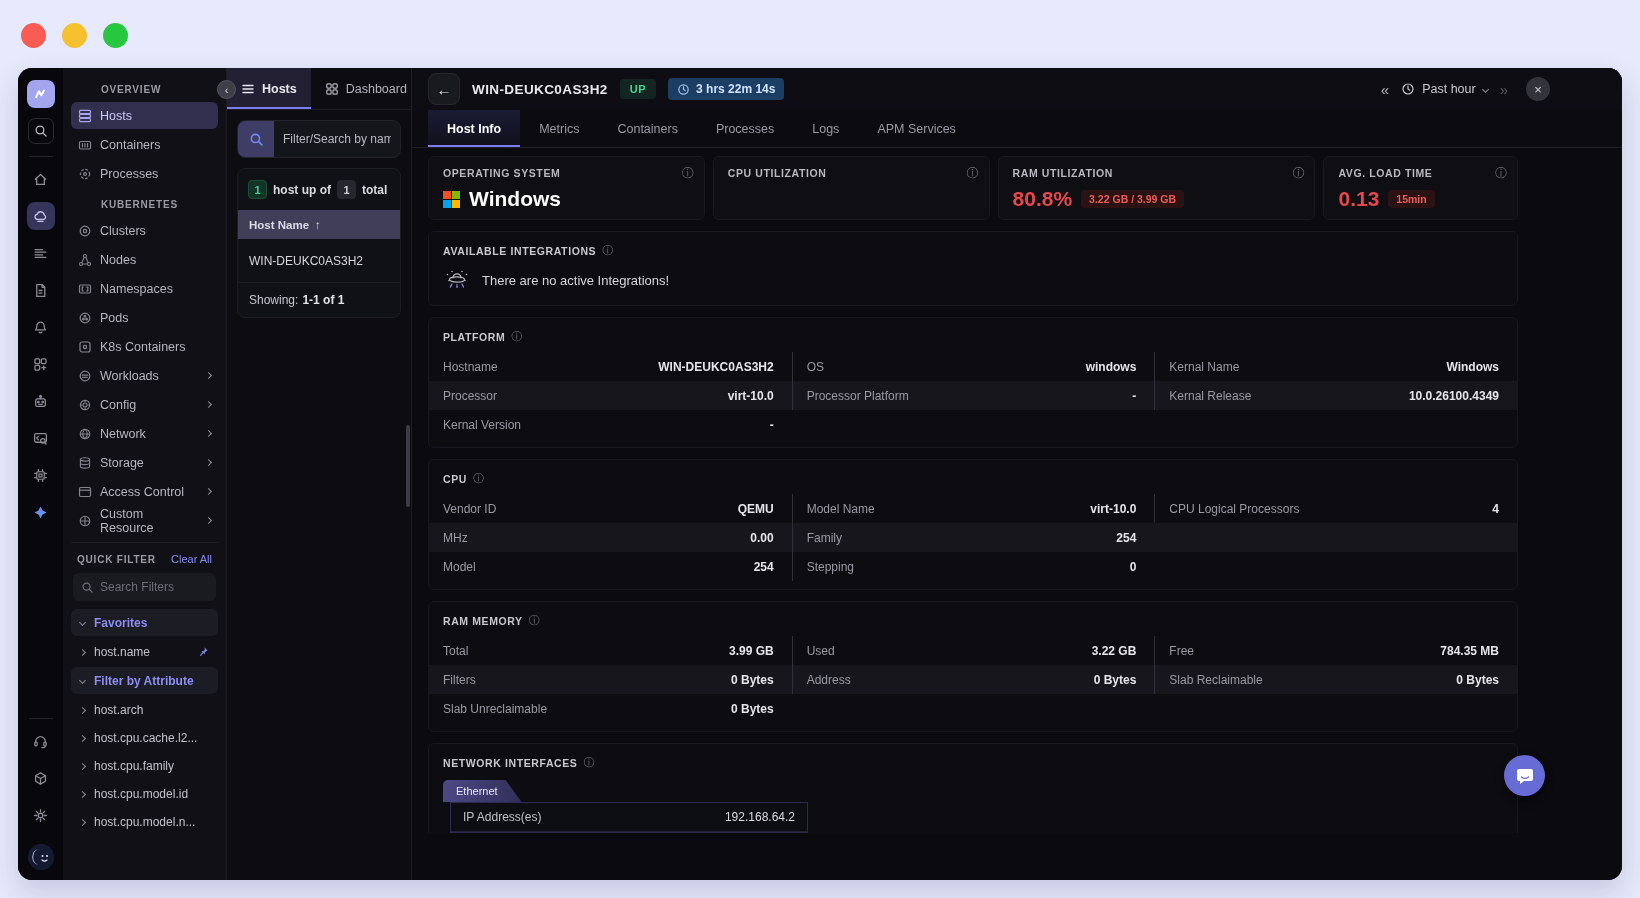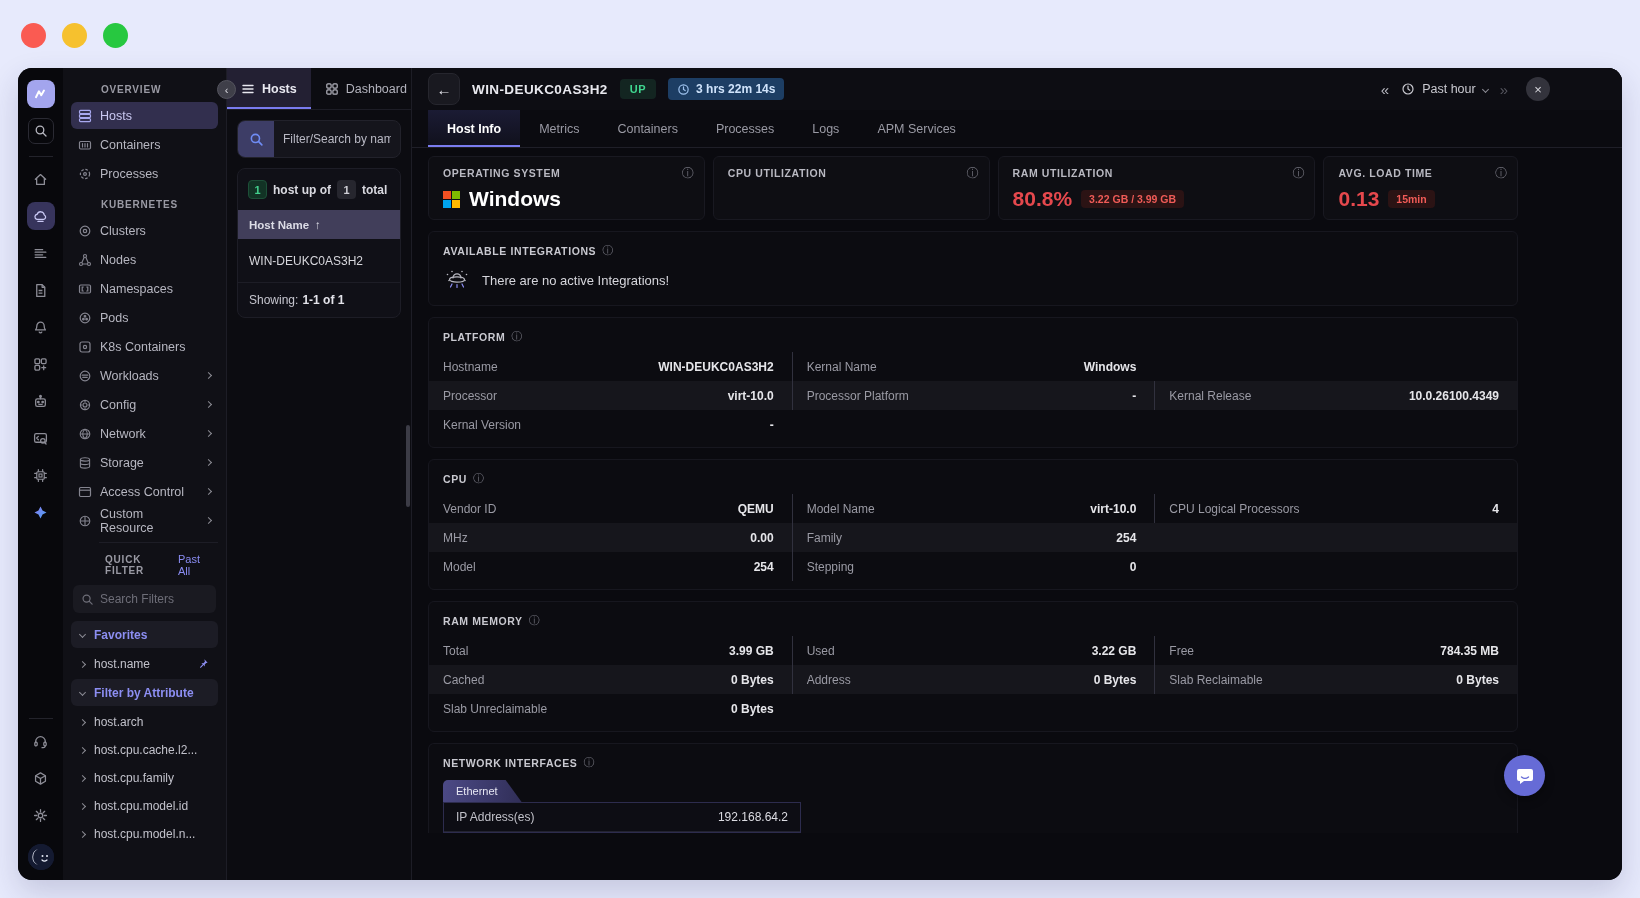--- a/index.html
+++ b/index.html
@@ -29,21 +29,21 @@
   
   .nav { width:164px; flex:none; background:#101016; border-right:1px solid #1d1d26; padding:12px 8px 8px; overflow:hidden; position:relative; font-size:12.5px; }
   .nav-h { font-size:10px; font-weight:bold; letter-spacing:.8px; color:#9a9aa4; padding:4px 6px 7px;margin-left:24px; }
   .nitem { display:flex; align-items:center; gap:8px; height:27px; padding:0 7px; border-radius:6px; color:#b6b6c0; margin-bottom:2px; }
   .nitem svg { flex:none; color:#84848f; }
   .nitem.active { background:#322f4e; color:#cac9f2; }
   .nitem.active svg { color:#a9a9f0; }
   .nitem .grow { flex:1; }
   .cr { display:inline-block; width:5px; height:5px; border-right:1.4px solid currentColor; border-top:1.4px solid currentColor; transform:rotate(45deg); color:#8b8b94; flex:none; }
   .cr.down { transform:rotate(135deg); }
-  .qf-head { display:flex; align-items:center; justify-content:space-between; border-top:1px solid #1d1d26; margin-top:8px; padding:10px 6px 8px;margin-left:28px; }
+  .qf-head { display:flex; align-items:center; justify-content:space-between; border-top:1px solid #1d1d26; margin-top:8px; padding:10px 6px 8px; }
   .qf-head .t { font-size:10px; font-weight:bold; letter-spacing:.8px; color:#9a9aa4; }
   .qf-head .clear { font-size:11px; color:#8a8cf2; }
   .qf-search { display:flex; align-items:center; gap:6px; background:#1a1a21; border-radius:6px; height:28px; padding:0 8px; margin:0 2px 8px; color:#6e6e78; }
   .qf-search input { background:transparent; border:none; outline:none; color:#c9c9d2; font-size:12px; width:100px; font-family:inherit; }
   .qf-search input::placeholder { color:#6e6e78; }
   .qgroup { display:flex; align-items:center; gap:9px; height:27px; padding:0 9px; border-radius:6px; background:#1c1c25; color:#8c8ef2; font-weight:bold; font-size:12px; margin-bottom:3px; }
   .qitem { display:flex; align-items:center; gap:9px; height:26px; padding:0 9px; color:#c2c2cb; font-size:12px; margin-bottom:2px; }
   .qitem .grow { flex:1; }
   .collapse-btn { position:absolute; left:199px; top:12px; width:19px; height:19px; border-radius:50%; background:#3f3f49; border:1px solid #55555f; color:#d9d9e0; display:flex; align-items:center; justify-content:center; font-size:11px; z-index:5; }
 
@@ -112,21 +112,21 @@
   .trow.striped { background:#16161c; }
   .tcell { display:flex; align-items:center; justify-content:space-between; padding:0 18px 0 14px; font-size:12px; }
   .tcell .cl { color:#9a9aa4; }
   .tcell .cv { color:#e6e6ea; font-weight:bold; }
   .tcell.bd { border-left:1px solid #31313e; }
   .sec-pad { height:8px; }
 
   .eth-tab { display:inline-block; margin:2px 0 0 14px; padding:5px 24px 5px 13px; font-size:11px; color:#e8e8f4;
     background:linear-gradient(100deg,#4c4a86,#302e57); clip-path:polygon(0 0, calc(100% - 16px) 0, 100% 100%, 0 100%);
     border-radius:5px 0 0 0; }
-  .net-table { margin-left:14px; width:358px; border:1px solid #2d2c4e; background:#0d0d14; }
+  .net-table { margin-left:21px; width:358px; border:1px solid #2d2c4e; background:#0d0d14; }
   .net-row { display:flex; align-items:center; justify-content:space-between; height:29px; padding:0 12px; border-bottom:1px solid #232330; font-size:12px; }
   .net-row .cl { color:#c0c0c8; }
   .net-row .cv { color:#dcdce2; }
 
   .chatbtn { position:absolute; left:1504px; top:755px; width:41px; height:41px; border-radius:50%; background:#666bd6;
     display:flex; align-items:center; justify-content:center; box-shadow:0 4px 10px rgba(0,0,0,.35); z-index:10; }
 </style>
 </head>
 <body>
 
@@ -376,21 +376,21 @@
           <circle cx="7" cy="7" r="4.8"></circle>
           <path d="M2.2 7h9.6M7 2.2v9.6"></path>
         </svg>
       <span>Custom Resource</span>
       <span class="grow"></span>
         <span class="cr"></span>
     </div>
 
     <div class="qf-head">
       <span class="t">QUICK FILTER</span>
-      <span class="clear">Past All</span>
+      <span class="clear">Clear All</span>
     </div>
     <div class="qf-search">
       <svg width="13" height="13" viewBox="0 0 14 14" fill="none" stroke="currentColor" stroke-width="1.3" stroke-linecap="round">
           <circle cx="6" cy="6" r="3.8"></circle>
           <path d="M9 9l3 3"></path>
         </svg>
       <input placeholder="Search Filters" style="">
     </div>
     <div class="qgroup">
       <span class="cr down"></span>
@@ -577,20 +577,24 @@
         <div class="pb-title">
           <span>PLATFORM</span>
           <span class="ic">ⓘ</span>
         </div>
         <div class="trow">
           <div class="tcell">
               <span class="cl">Hostname</span>
               <span class="cv">WIN-DEUKC0AS3H2</span>
             </div>
           <div class="tcell bd">
+              <span class="cl">OS</span>
+              <span class="cv">windows</span>
+            </div>
+          <div class="tcell bd">
               <span class="cl">Kernal Name</span>
               <span class="cv">Windows</span>
             </div>
         </div>
         <div class="trow striped">
           <div class="tcell">
               <span class="cl">Processor</span>
               <span class="cv">virt-10.0</span>
             </div>
           <div class="tcell bd">
@@ -670,21 +674,21 @@
               <span class="cl">Used</span>
               <span class="cv">3.22 GB</span>
             </div>
           <div class="tcell bd">
               <span class="cl">Free</span>
               <span class="cv">784.35 MB</span>
             </div>
         </div>
         <div class="trow striped">
           <div class="tcell">
-              <span class="cl">Cached</span>
+              <span class="cl">Filters</span>
               <span class="cv">0 Bytes</span>
             </div>
           <div class="tcell bd">
               <span class="cl">Address</span>
               <span class="cv">0 Bytes</span>
             </div>
           <div class="tcell bd">
               <span class="cl">Slab Reclaimable</span>
               <span class="cv">0 Bytes</span>
             </div>

